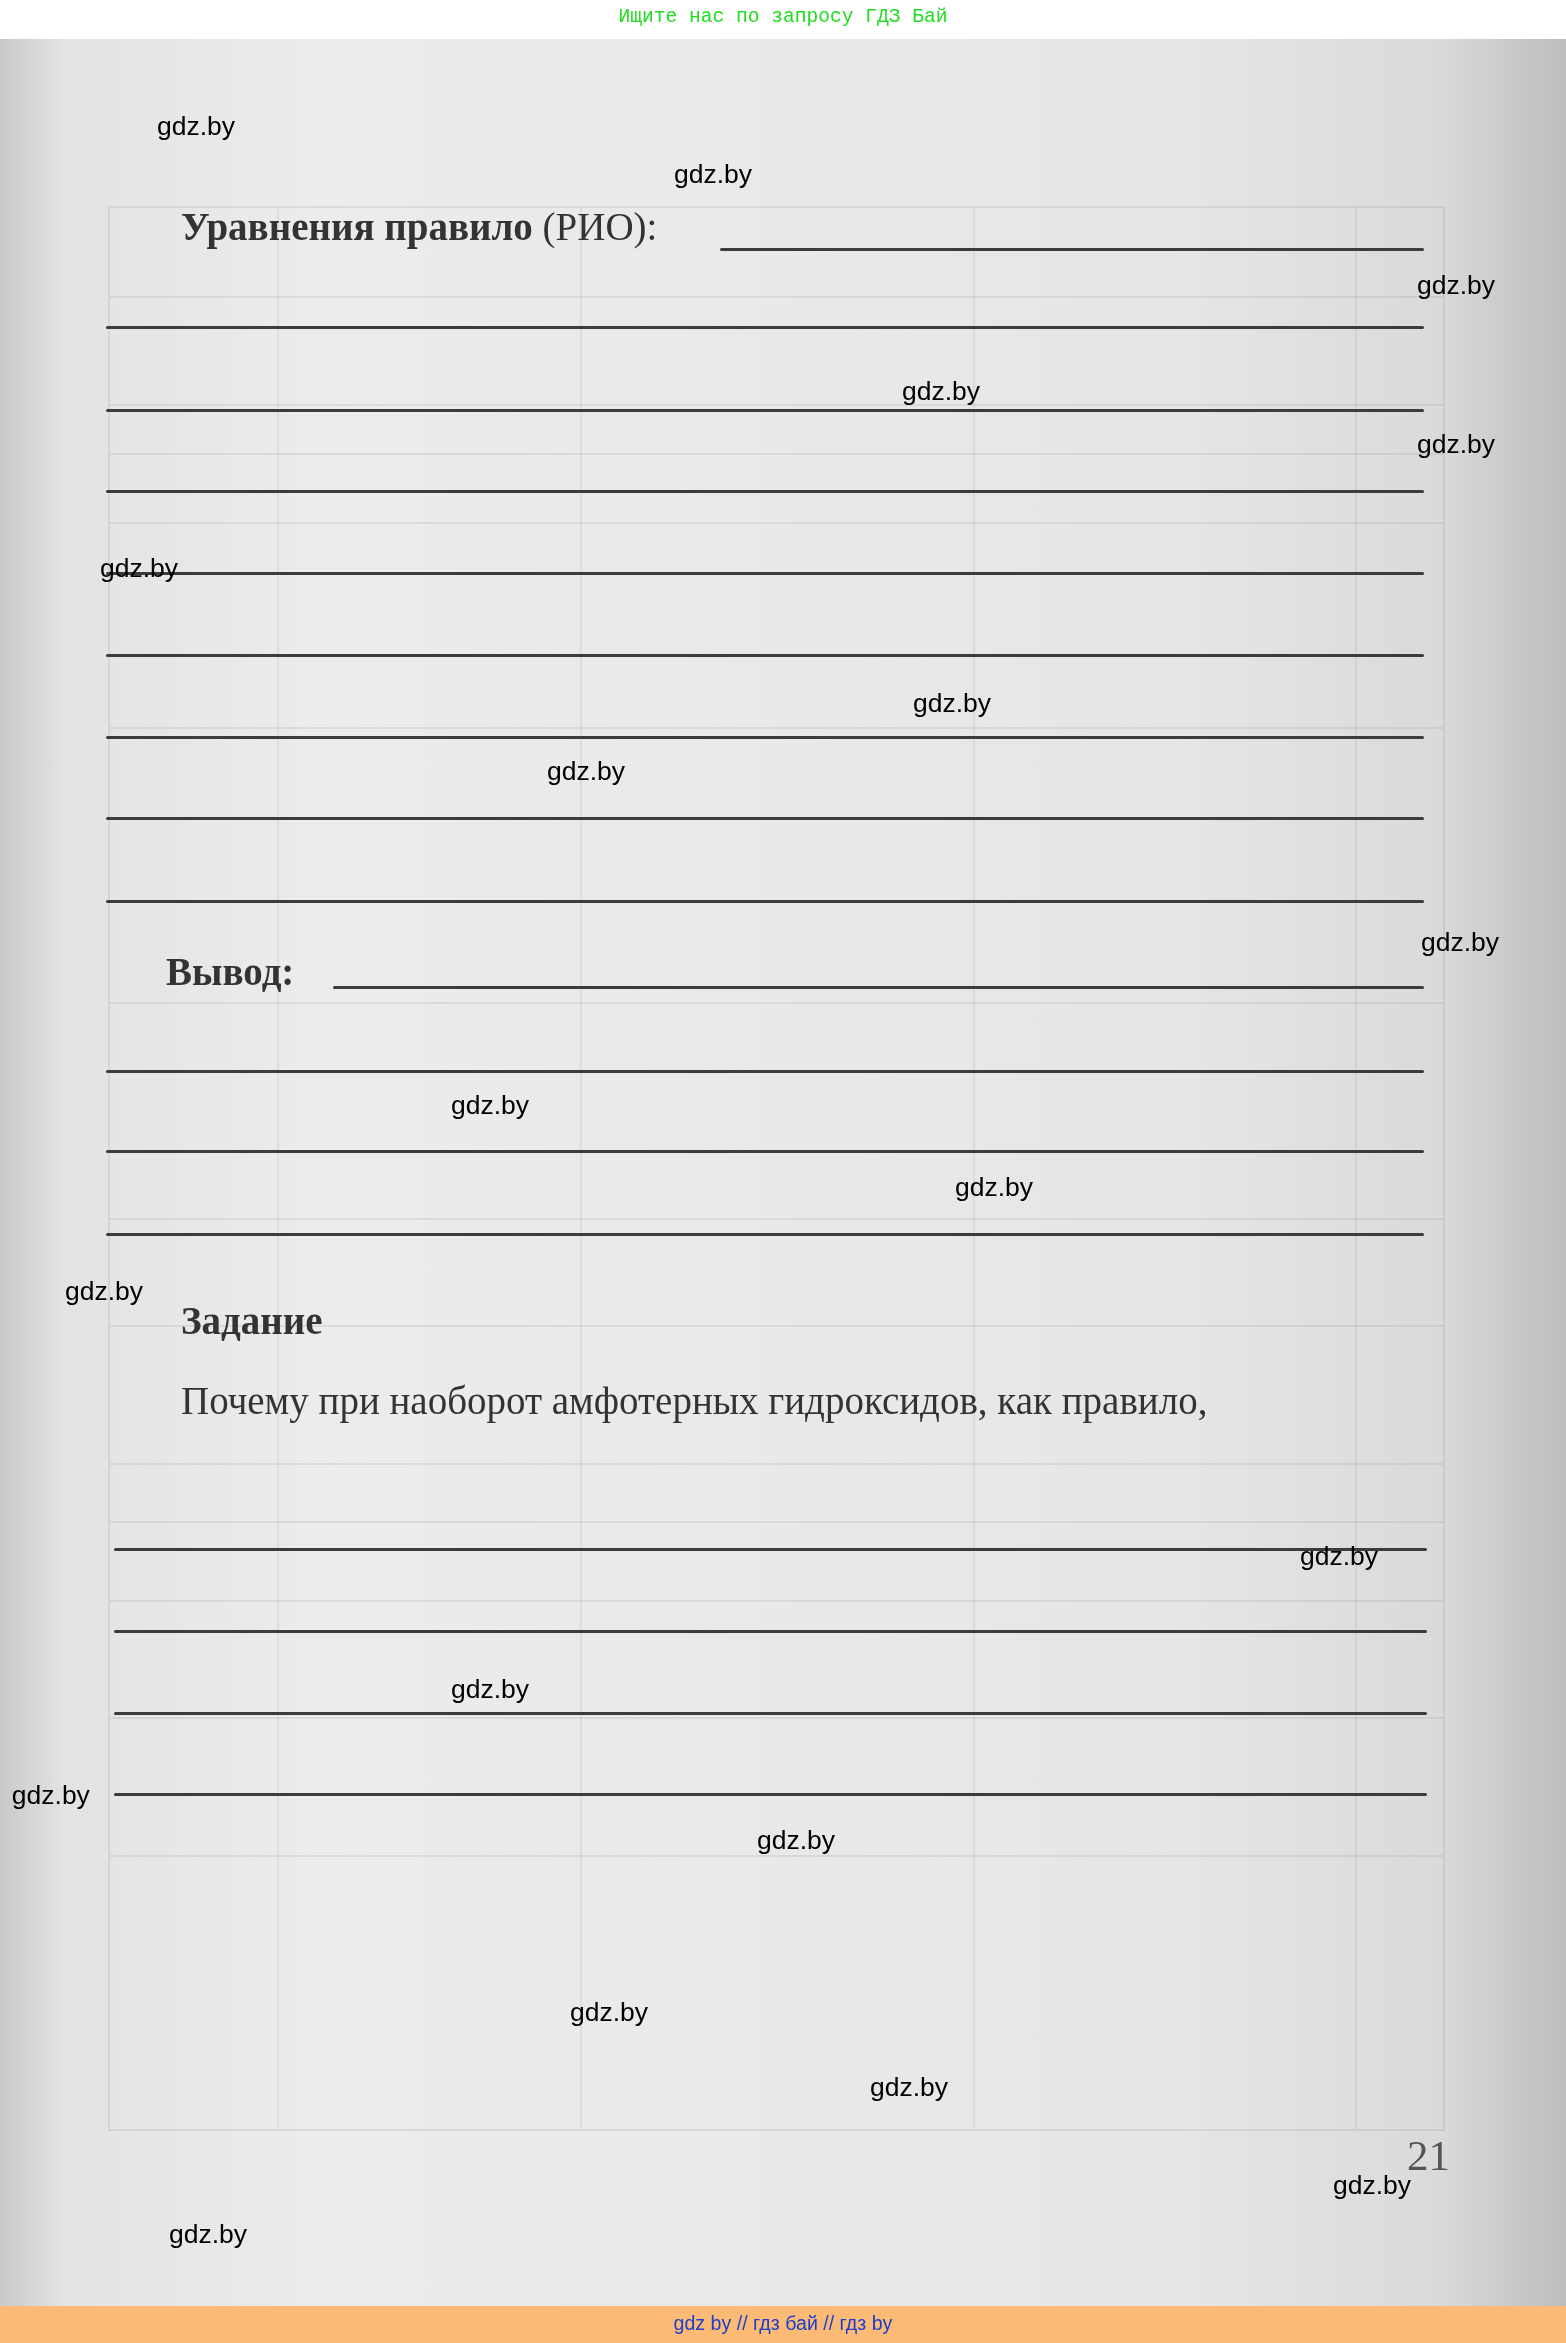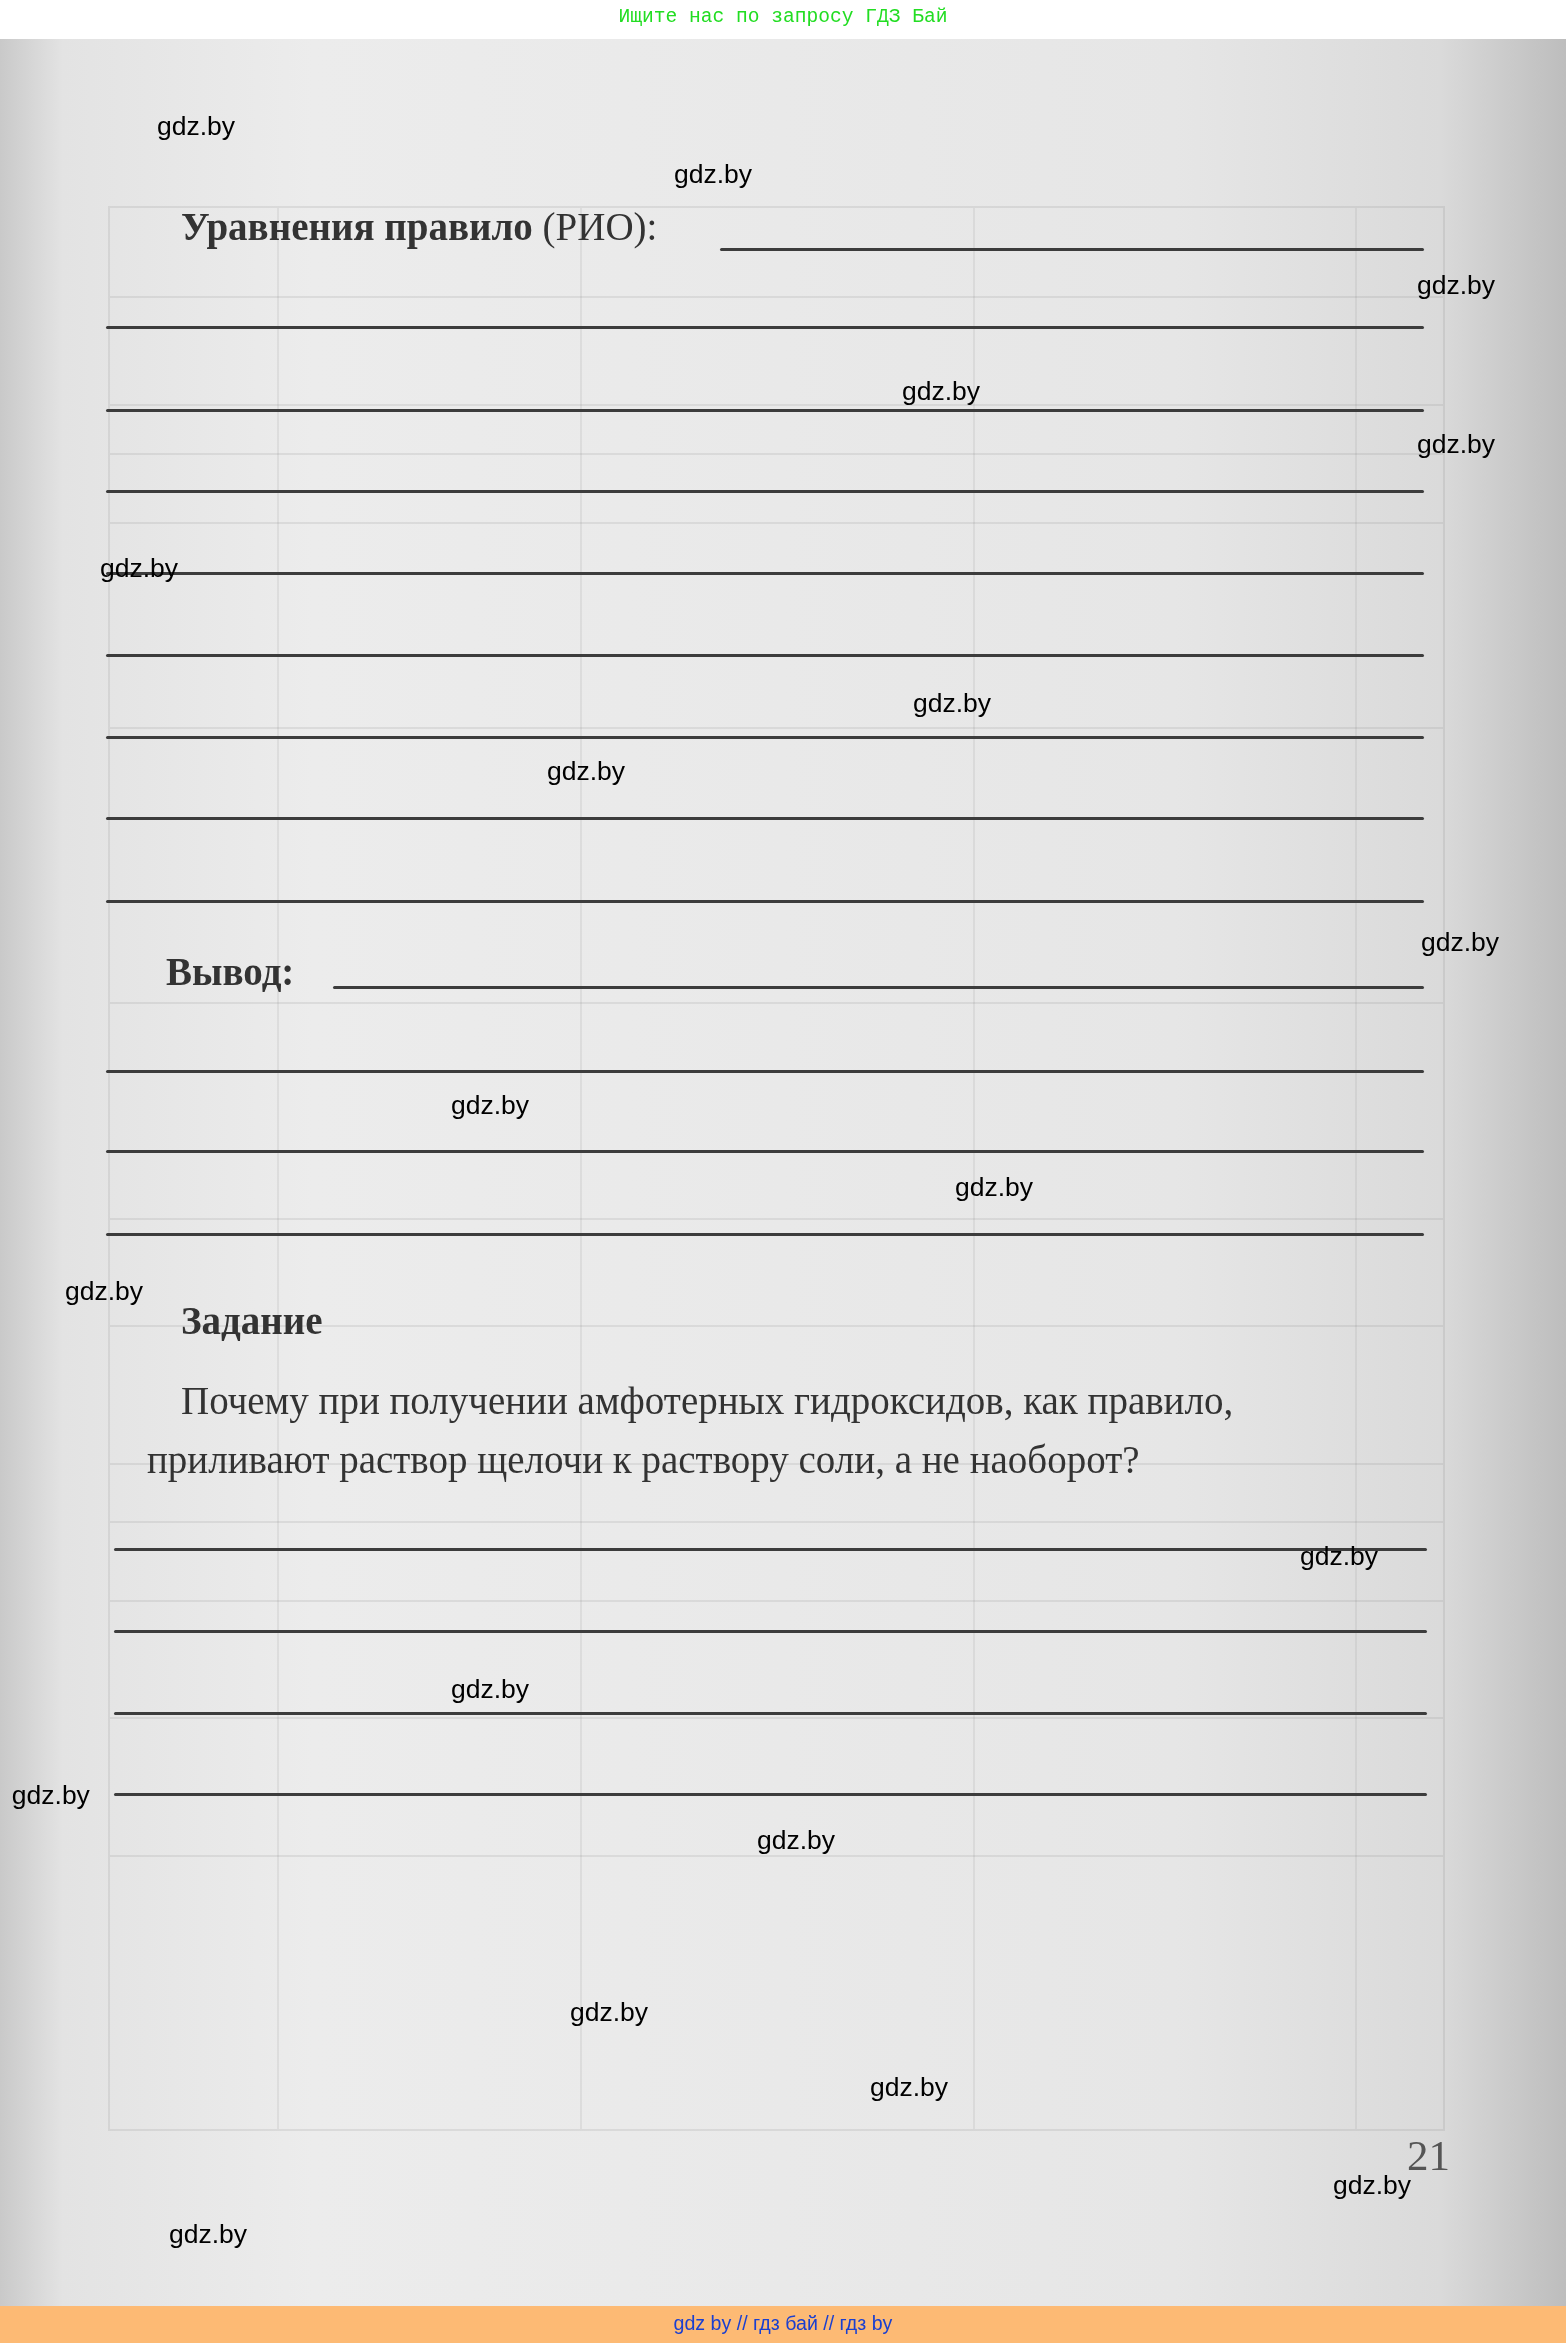--- a/index.html
+++ b/index.html
@@ -92,22 +92,21 @@
   <div class="rule" style="left:106px; top:778px; width:1318px;"></div>
   <div class="rule" style="left:106px; top:861px; width:1318px;"></div>
 
   <div class="heading" style="left:166px; top:910px;">Вывод:</div>
   <div class="rule" style="left:333px; top:947px; width:1091px;"></div>
   <div class="rule" style="left:106px; top:1031px; width:1318px;"></div>
   <div class="rule" style="left:106px; top:1111px; width:1318px;"></div>
   <div class="rule" style="left:106px; top:1194px; width:1318px;"></div>
 
   <div class="heading" style="left:181px; top:1259px;">Задание</div>
-  <div class="body-text" style="left:181px; top:1331px;">Почему при получении амфотерных гидроксидов, как правило,</div>
-  <div class="body-text" style="left:147px; top:1390px;">приливают раствор щелочи к раствору соли, а не наоборот?</div>
+  <div class="body-text" style="left:181px; top:1331px;">Почему при наоборот амфотерных гидроксидов, как правило,</div>
 
   <div class="rule" style="left:114px; top:1509px; width:1313px;"></div>
   <div class="rule" style="left:114px; top:1591px; width:1313px;"></div>
   <div class="rule" style="left:114px; top:1673px; width:1313px;"></div>
   <div class="rule" style="left:114px; top:1754px; width:1313px;"></div>
 
   <div class="page-num">21</div>
 
   <div class="wm" style="left:157px; top:74px;">gdz.by</div>
   <div class="wm" style="left:674px; top:122px;">gdz.by</div>

